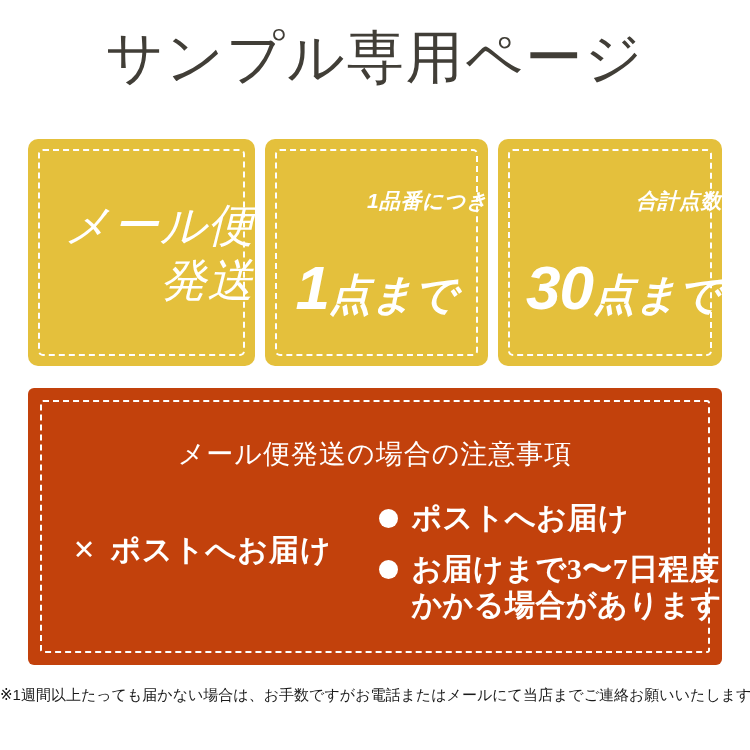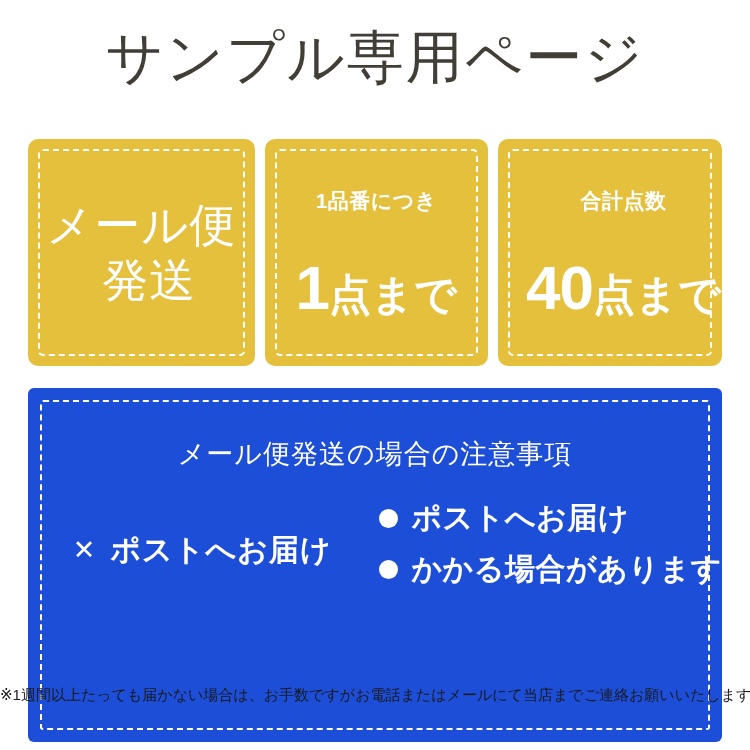--- a/index.html
+++ b/index.html
@@ -69,23 +69,24 @@
     right: 10px;
     bottom: 10px;
     border: 2px dashed #ffffff;
     border-radius: 5px;
     pointer-events: none;
   }
 
   .card-body {
     position: relative;
     z-index: 2;
-    text-align: center;
+    text-align: right;
     color: #ffffff;
     width: 100%;
+    font-style: italic;
   }
 
   
   .mail-line1 {
     font-size: 46px;
     line-height: 1.18;
     letter-spacing: 1px;
     font-weight: 400;
     white-space: nowrap;
   }
@@ -124,22 +125,22 @@
     line-height: 0.95;
     letter-spacing: 0px;
   }
 
   
   .notice {
     position: absolute;
     left: 28px;
     top: 388px;
     width: 694px;
-    height: 354px;
-    background: #1d4ed8;
+    height: 277px;
+    background: #c2410c;
     border-radius: 6px;
     box-sizing: border-box;
   }
   .notice .dashed-inner {
     left: 12px;
     top: 12px;
     right: 12px;
     bottom: 12px;
     border: 2px dashed #ffffff;
     border-radius: 3px;
@@ -265,21 +266,21 @@
           <span class="figure-unit">点まで</span>
         </div>
       </div>
     </div>
 
     <div class="card card-3">
       <div class="dashed-inner"></div>
       <div class="card-body">
         <div class="card-caption">合計点数</div>
         <div class="card-figure">
-          <span class="figure-num">40</span>
+          <span class="figure-num">30</span>
           <span class="figure-unit">点まで</span>
         </div>
       </div>
     </div>
 
   </div>
 
   <div class="notice">
     <div class="dashed-inner"></div>
 
@@ -299,20 +300,21 @@
         <div class="bullet-item">
           <span class="bullet-dot"></span>
           <span class="bullet-text">
             <span class="ln">ポストへお届け</span>
           </span>
         </div>
 
         <div class="bullet-item">
           <span class="bullet-dot"></span>
           <span class="bullet-text">
+            <span class="ln">お届けまで3〜7日程度</span>
             <span class="ln">かかる場合があります</span>
           </span>
         </div>
 
       </div>
     </div>
   </div>
 
   <div class="footer-note">※1週間以上たっても届かない場合は、お手数ですがお電話またはメールにて当店までご連絡お願いいたします。</div>
 

